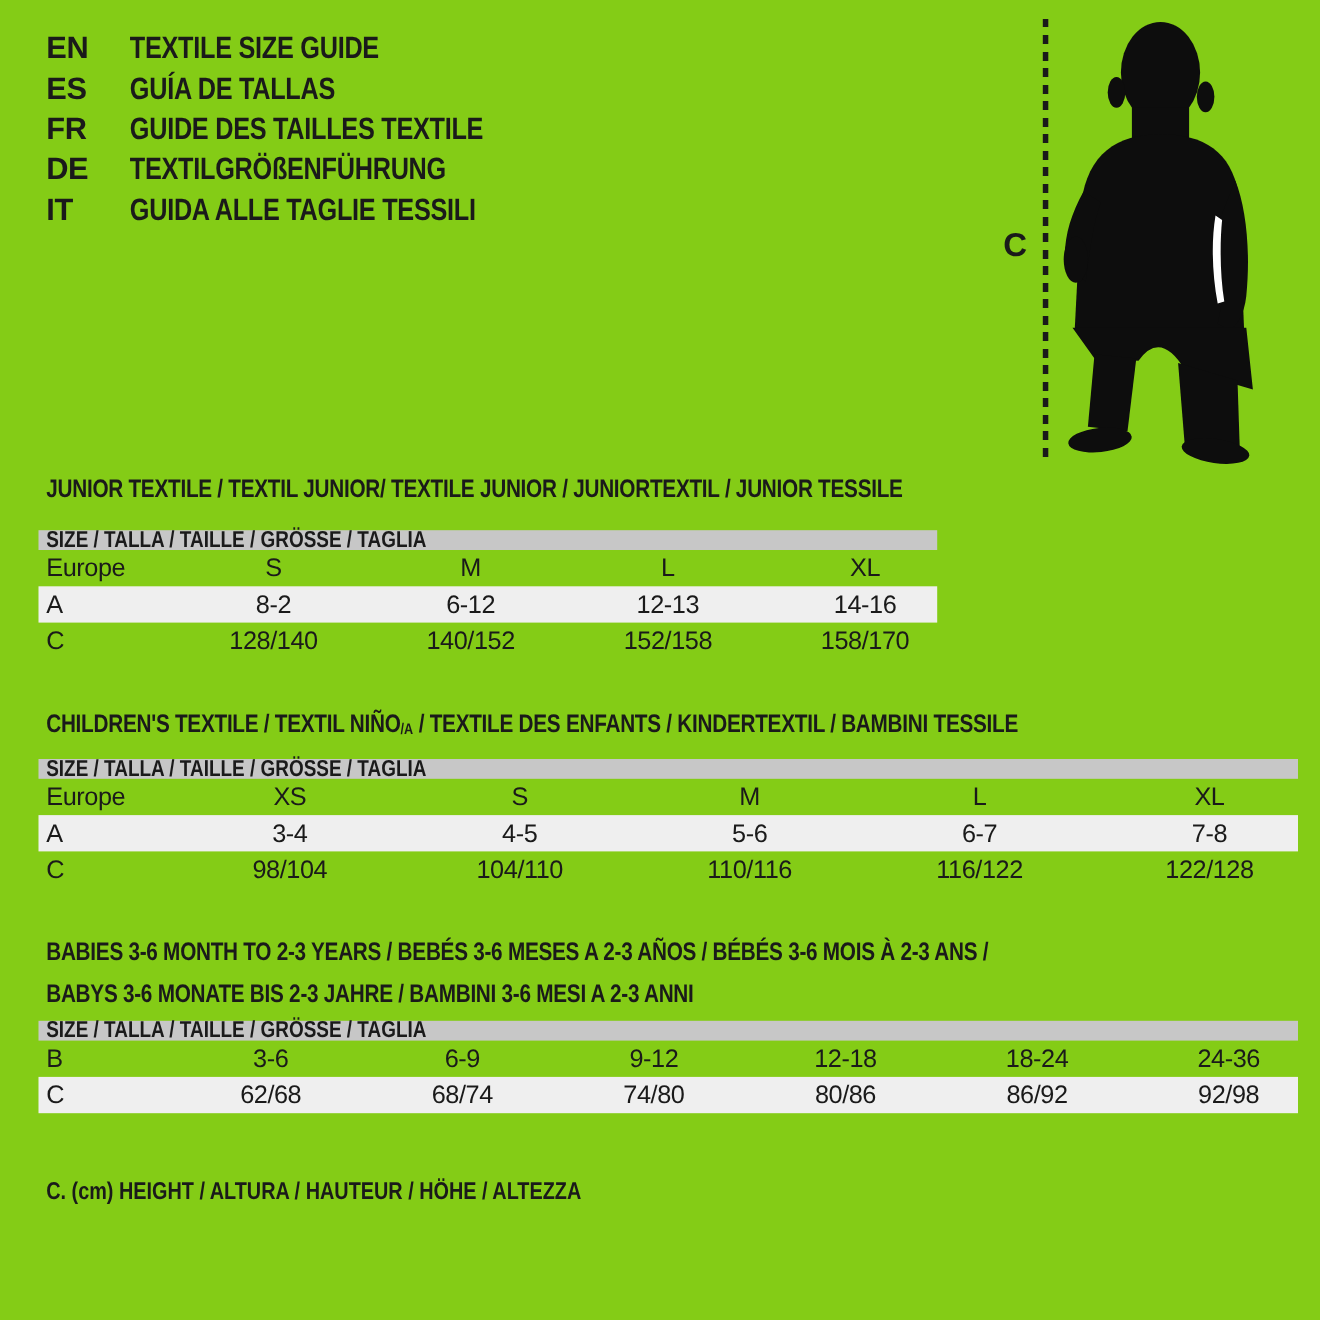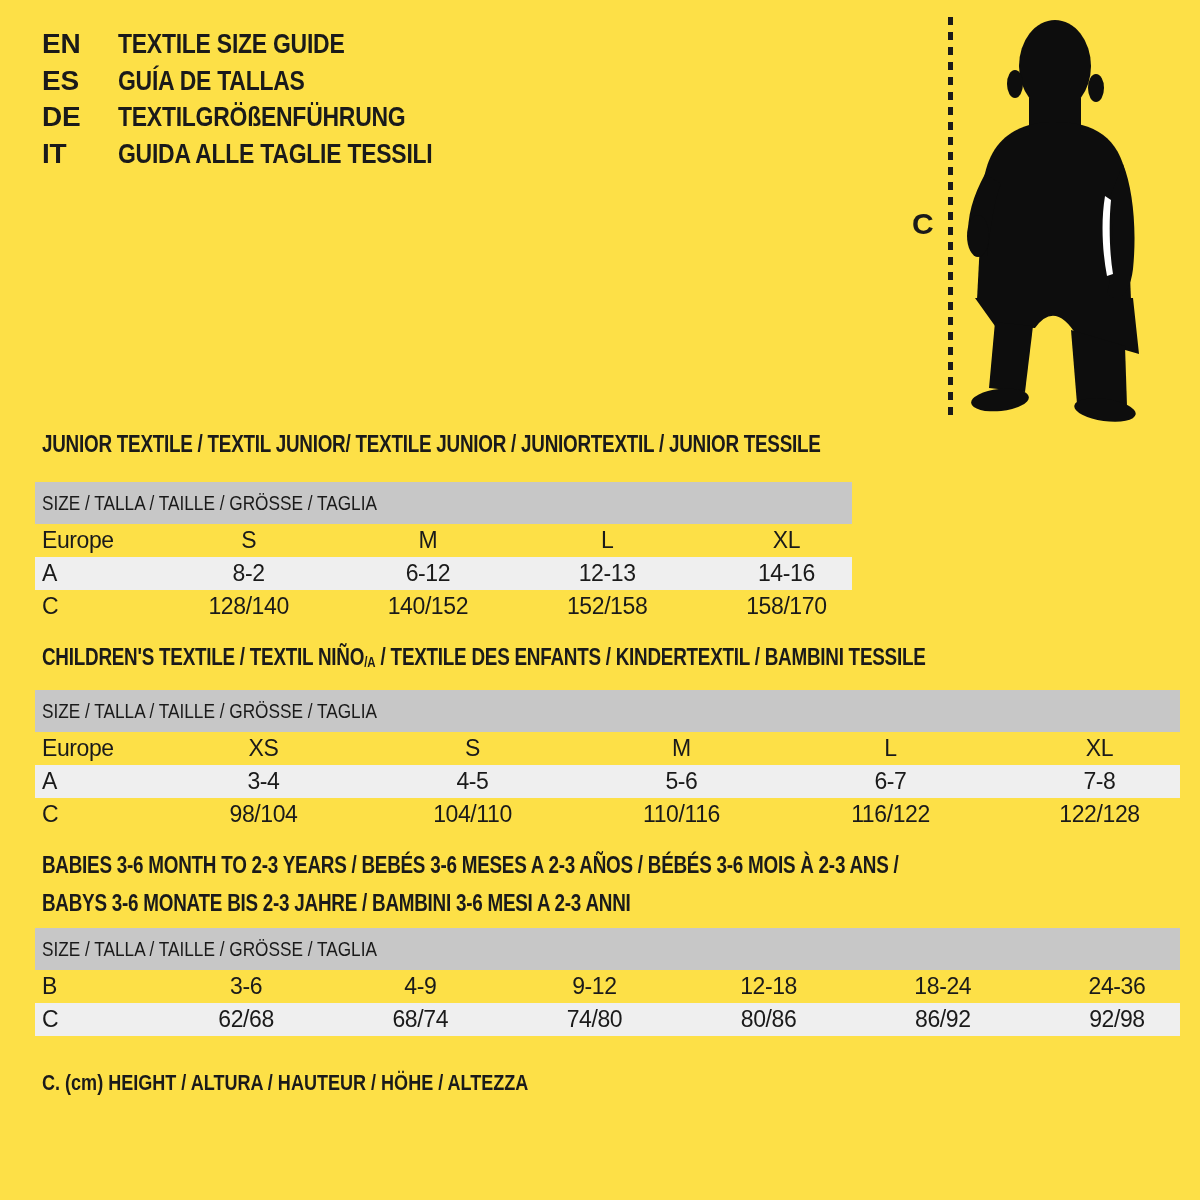--- a/index.html
+++ b/index.html
@@ -1,20 +1,20 @@
 <!DOCTYPE html>
 <html style="--ink: #1a1a1a; --header-bar: #c7c7c7; --stripe: #efefef; --silhouette: #0d0d0d;"><head>
 <meta charset="utf-8">
 <style>
   html, body { margin: 0; padding: 0; background: #ffffff; }
   #canvas {
     position: relative;
     width: 1200px;
     height: 1200px;
-    background: #fde047;
+    background: #84cc16;
     font-family: "Liberation Sans", sans-serif;
     color: var(--ink, #1a1a1a);
     overflow: hidden;
   }
   .abs { position: absolute; }
 
   
   .cond {
     display: inline-block;
     transform: scaleX(0.82);
@@ -38,23 +38,23 @@
   .height-label { left: 912px; top: 207px; font-size: 30px; font-weight: 700; }
   .baby-svg { left: 955px; top: 14px; }
 
   
   .sec-title { font-size: 23px; font-weight: 700; white-space: nowrap; letter-spacing: -0.3px; }
   .title-sub { font-size: 14px; vertical-align: -2px; letter-spacing: 0; }
 
   
   .tbl { position: absolute; }
   .tbl-head {
-    height: 42px; background: var(--header-bar, #c7c7c7);
+    height: 18px; background: var(--header-bar, #c7c7c7);
     display: flex; align-items: center; padding-left: 7px;
-    font-weight: 400; font-size: 21px;
+    font-weight: 700; font-size: 21px;
   }
   .tbl-row { display: flex; height: 33px; align-items: center; font-size: 23px; letter-spacing: -0.4px; gap: 48px; }
   .tbl-row.stripe { background: var(--stripe, #efefef); }
   .cell-label { flex: 0 0 100px; width: 100px; padding-left: 7px; box-sizing: border-box; }
   .cell { flex: 1 1 0; text-align: center; }
 
   
   .babies-title .line { display: flex; align-items: center; height: 38px; }
 
   
@@ -68,20 +68,24 @@
 <div id="canvas">
 
   <div class="abs lang-block">
     <div class="lang-row">
       <span class="lang-code">EN</span>
       <span class="cond">TEXTILE SIZE GUIDE</span>
     </div>
     <div class="lang-row">
       <span class="lang-code">ES</span>
       <span class="cond">GUÍA DE TALLAS</span>
+    </div>
+    <div class="lang-row">
+      <span class="lang-code">FR</span>
+      <span class="cond">GUIDE DES TAILLES TEXTILE</span>
     </div>
     <div class="lang-row">
       <span class="lang-code">DE</span>
       <span class="cond">TEXTILGRÖßENFÜHRUNG</span>
     </div>
     <div class="lang-row">
       <span class="lang-code">IT</span>
       <span class="cond">GUIDA ALLE TAGLIE TESSILI</span>
     </div>
   </div>
@@ -178,21 +182,21 @@
         <span class="cond">BABYS 3-6 MONATE BIS 2-3 JAHRE / BAMBINI 3-6 MESI A 2-3 ANNI</span>
       </div>
   </div>
   <div class="tbl" style="left:35px; top:928px; width:1145px;">
     <div class="tbl-head">
       <span class="cond">SIZE / TALLA / TAILLE / GRÖSSE / TAGLIA</span>
     </div>
     <div class="tbl-row">
       <div class="cell-label">B</div>
       <div class="cell">3-6</div>
-      <div class="cell">4-9</div>
+      <div class="cell">6-9</div>
       <div class="cell">9-12</div>
       <div class="cell">12-18</div>
       <div class="cell">18-24</div>
       <div class="cell">24-36</div>
     </div>
     <div class="tbl-row stripe">
       <div class="cell-label">C</div>
       <div class="cell">62/68</div>
       <div class="cell">68/74</div>
       <div class="cell">74/80</div>

